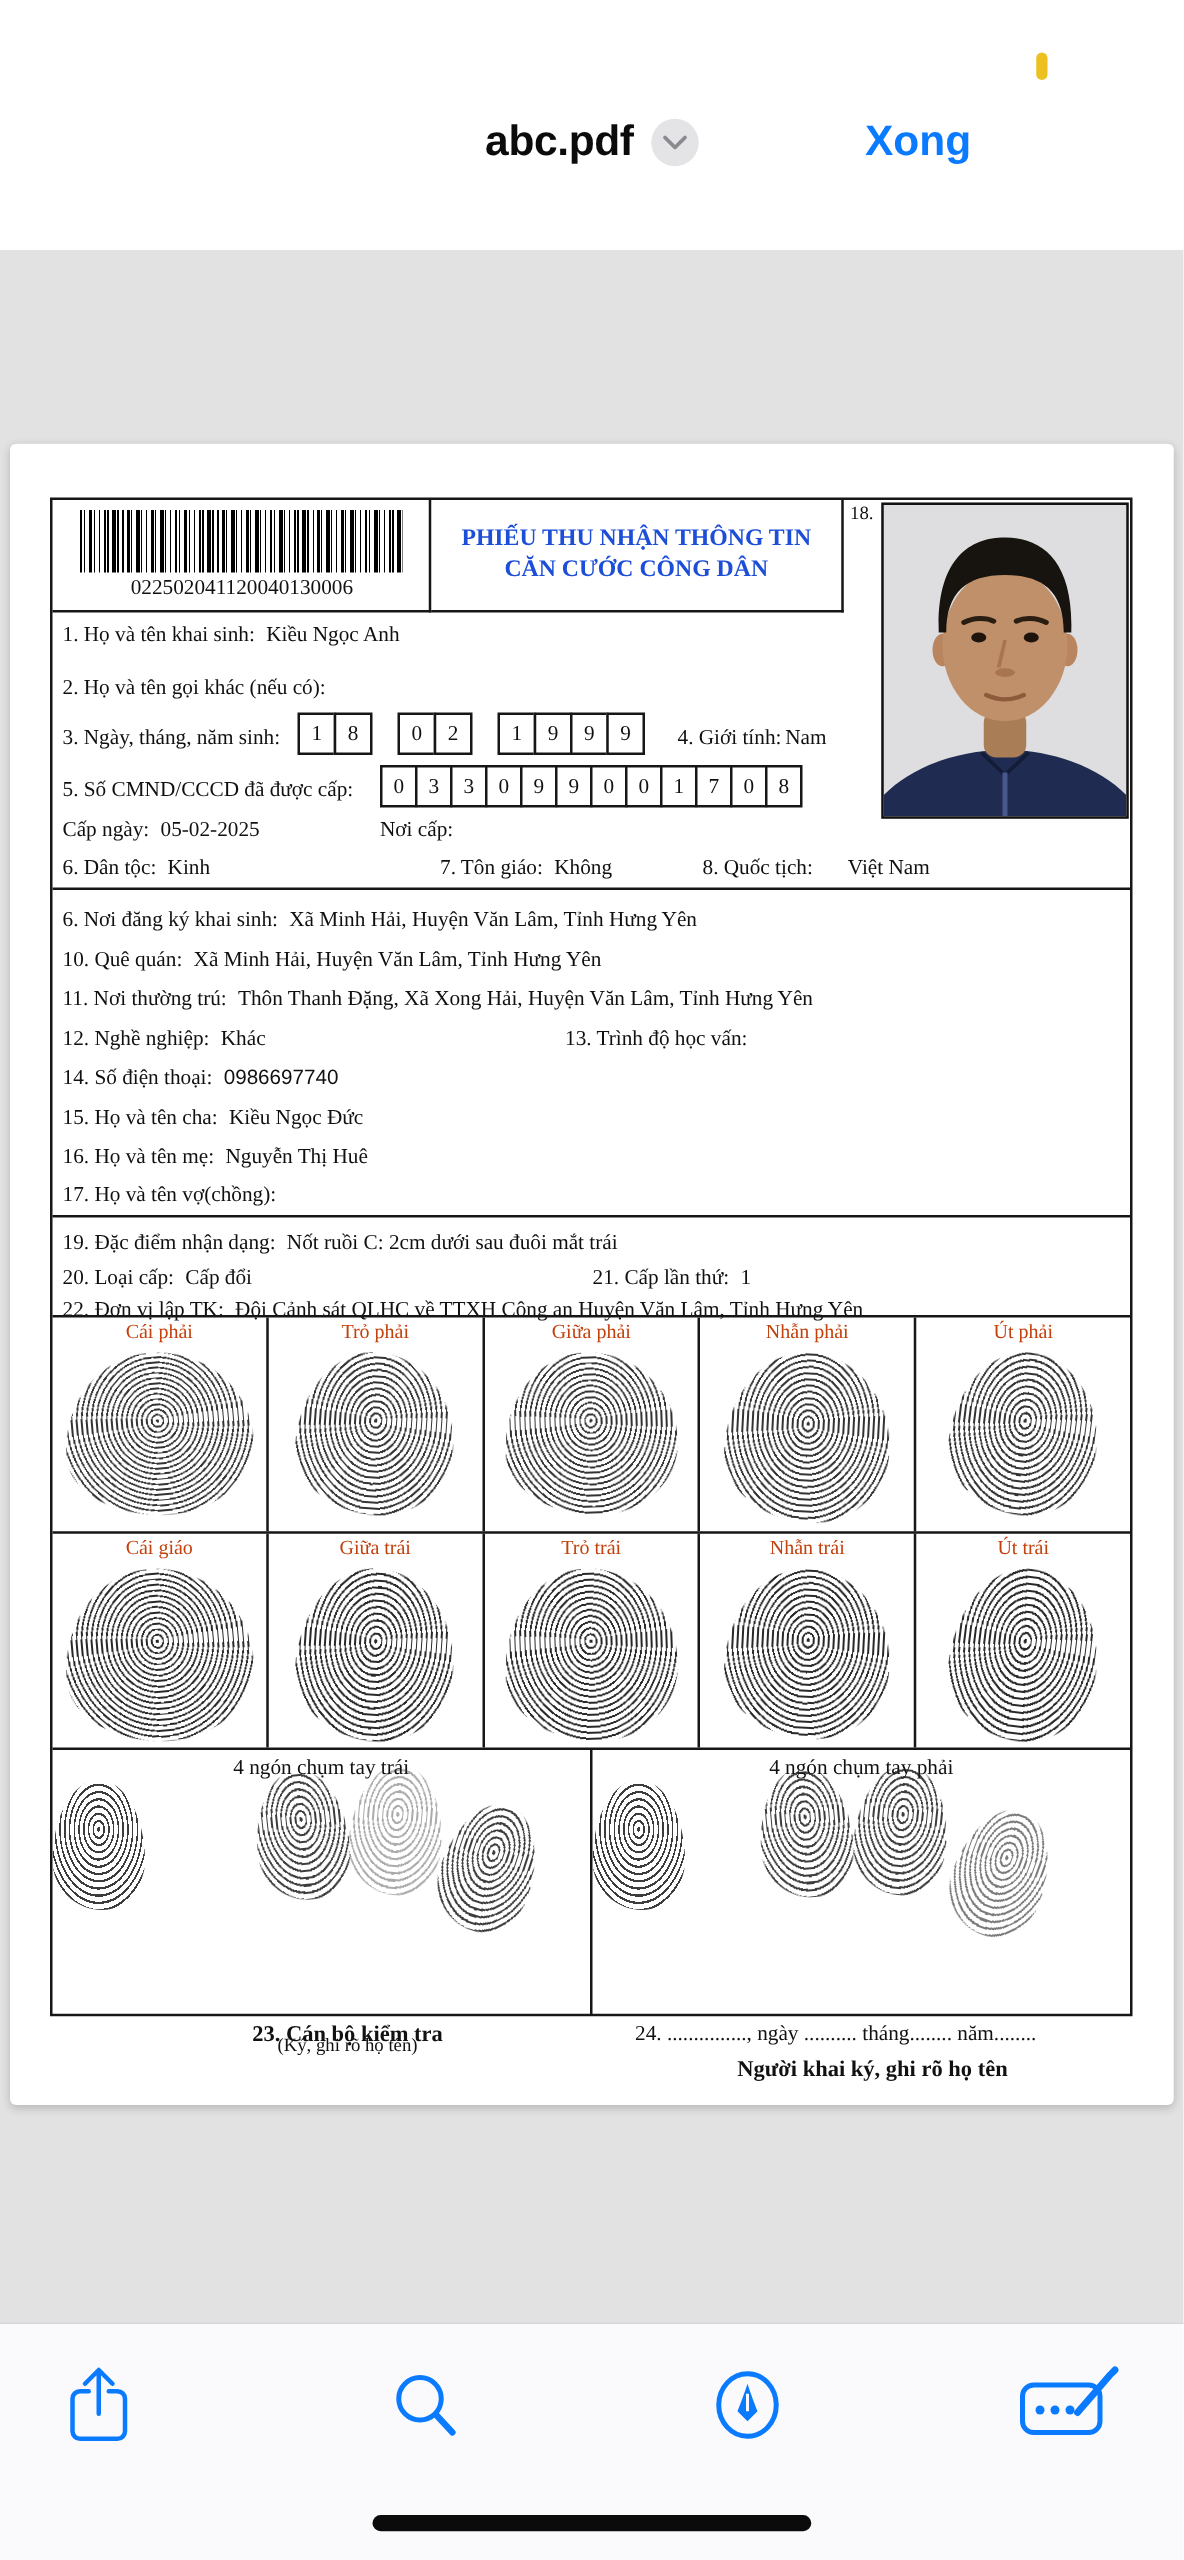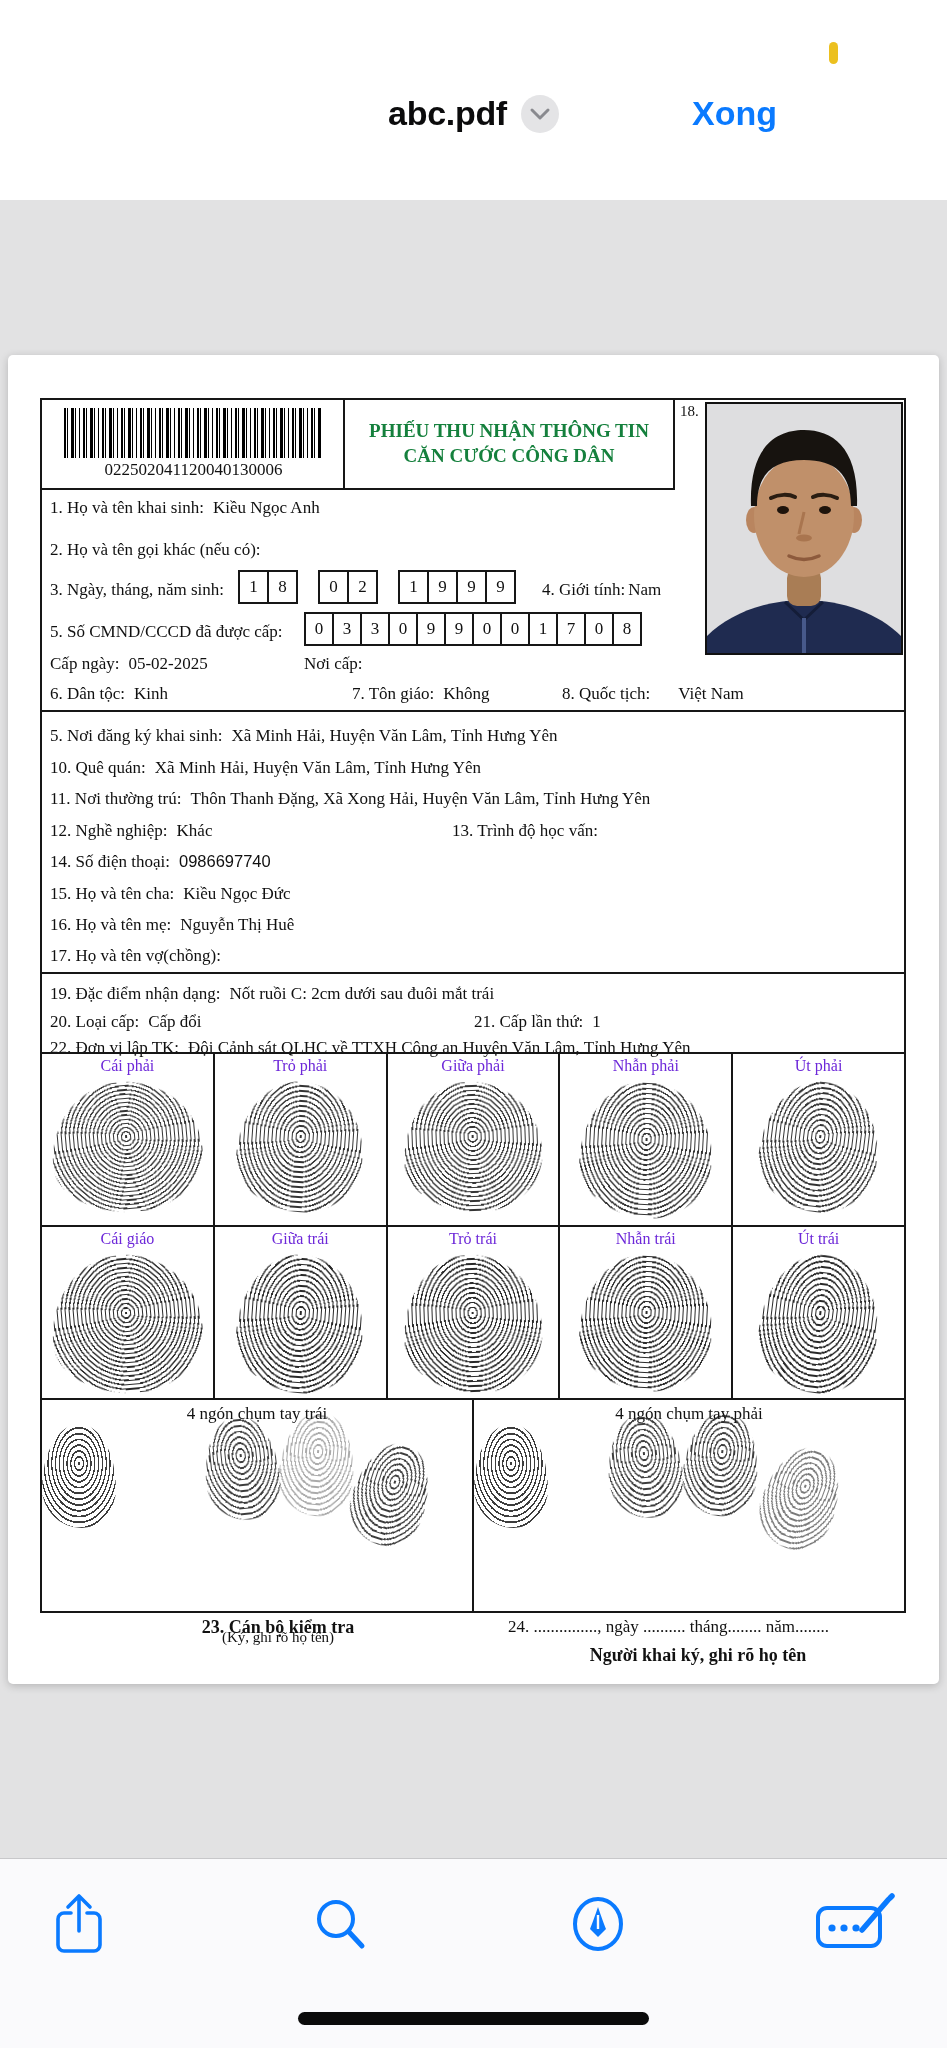--- a/index.html
+++ b/index.html
@@ -19,40 +19,40 @@
   .page{position:absolute;left:8px;top:155px;width:931px;height:1329px;background:#fff;border-radius:5px;box-shadow:0 2px 8px rgba(0,0,0,.20);}
 
   
   .form{position:absolute;left:32px;top:43px;width:866px;height:1215px;border:2px solid #161616;box-sizing:border-box;}
   .serif{font-family:"Liberation Serif","DejaVu Serif",serif;}
   .cell-barcode{position:absolute;left:0;top:0;width:303px;height:90px;border-right:2px solid #161616;border-bottom:2px solid #161616;box-sizing:border-box;}
   .barcode{position:absolute;left:22px;top:8px;width:258px;height:50px;
     background:repeating-linear-gradient(90deg,#000 0 2px,#fff 2px 3px,#000 3px 4px,#fff 4px 7px,#000 7px 10px,#fff 10px 11px,#000 11px 12px,#fff 12px 15px,#000 15px 16px,#fff 16px 19px);}
   .barcode-num{position:absolute;left:0;top:60px;width:303px;text-align:center;font-size:17px;color:#111;}
   .cell-title{position:absolute;left:303px;top:0;width:330px;height:90px;border-right:2px solid #161616;border-bottom:2px solid #161616;box-sizing:border-box;display:flex;flex-direction:column;align-items:center;justify-content:center;}
-  .form-title{font-size:19px;font-weight:700;color:#15803d;line-height:1.3;text-align:center;}
+  .form-title{font-size:19px;font-weight:700;color:#1d4ed8;line-height:1.3;text-align:center;}
   .photo-no{position:absolute;left:638px;top:3px;font-size:15px;color:#111;}
   .photo-frame{position:absolute;left:663px;top:2px;width:198px;height:253px;border:2px solid #111;box-sizing:border-box;background:#dedee0;overflow:hidden;}
 
   .line{position:absolute;font-size:17px;color:#101010;white-space:nowrap;}
   .line .val{margin-left:9px;}
   .sans{font-family:"Liberation Sans",sans-serif;font-size:16.5px;}
   .rule{position:absolute;left:0;width:862px;height:0;border-top:2px solid #161616;}
 
   .dgroup{position:absolute;display:flex;}
   .dbox{width:31px;height:34px;border:2px solid #161616;box-sizing:border-box;background:#fff;display:flex;align-items:center;justify-content:center;font-size:17px;font-family:"Liberation Serif",serif;color:#111;}
   .dbox + .dbox{margin-left:-2px;}
   .dbox12{width:30px;}
 
   
   .fp-grid{position:absolute;left:0;top:652px;width:862px;height:559px;border-top:2px solid #161616;box-sizing:border-box;}
   .fp-row{display:flex;width:862px;height:173px;border-bottom:2px solid #161616;box-sizing:border-box;}
   .fp-cell{flex:1;border-right:2px solid #161616;box-sizing:border-box;overflow:hidden;}
   .fp-cell:last-child{border-right:none;}
-  .fp-label{padding-top:3px;text-align:center;font-size:16px;color:#6d28d9;}
+  .fp-label{padding-top:3px;text-align:center;font-size:16px;color:#c2410c;}
   .fp{width:140px;height:130px;margin:7px auto 0;opacity:.9;filter:blur(.35px);
     background:repeating-radial-gradient(ellipse 58% 70% at 50% 42%,#1d1d1d 0 1.3px,rgba(255,255,255,0) 1.3px 4px);
     border-radius:48% 52% 46% 54%/60% 56% 44% 40%;}
   .fp-cell:nth-child(1) .fp{transform:rotate(-5deg);width:150px;}
   .fp-cell:nth-child(2) .fp{transform:rotate(4deg);width:126px;}
   .fp-cell:nth-child(3) .fp{transform:rotate(-2deg);width:138px;}
   .fp-cell:nth-child(4) .fp{transform:rotate(3deg);width:132px;height:136px;}
   .fp-cell:nth-child(5) .fp{transform:rotate(7deg);width:118px;}
   .fp-row2 .fp{height:138px;opacity:.95;}
 
@@ -177,21 +177,21 @@
 
         <div class="line" style="left:8px;top:254px"><span>Cấp ngày:</span><span class="val">05-02-2025</span></div>
         <div class="line" style="left:262px;top:254px"><span>Nơi cấp:</span><span class="val"></span></div>
 
         <div class="line" style="left:8px;top:284px"><span>6. Dân tộc:</span><span class="val">Kinh</span></div>
         <div class="line" style="left:310px;top:284px"><span>7. Tôn giáo:</span><span class="val">Không</span></div>
         <div class="line" style="left:520px;top:284px"><span>8. Quốc tịch:</span><span class="val" style="margin-left:28px">Việt Nam</span></div>
 
         <div class="rule" style="top:310px"></div>
 
-        <div class="line" style="left:8px;top:326px"><span>5. Nơi đăng ký khai sinh:</span><span class="val">Xã Minh Hải, Huyện Văn Lâm, Tỉnh Hưng Yên</span></div>
+        <div class="line" style="left:8px;top:326px"><span>6. Nơi đăng ký khai sinh:</span><span class="val">Xã Minh Hải, Huyện Văn Lâm, Tỉnh Hưng Yên</span></div>
         <div class="line" style="left:8px;top:358px"><span>10. Quê quán:</span><span class="val">Xã Minh Hải, Huyện Văn Lâm, Tỉnh Hưng Yên</span></div>
         <div class="line" style="left:8px;top:389px"><span>11. Nơi thường trú:</span><span class="val">Thôn Thanh Đặng, Xã Xong Hải, Huyện Văn Lâm, Tỉnh Hưng Yên</span></div>
         <div class="line" style="left:8px;top:421px"><span>12. Nghề nghiệp:</span><span class="val">Khác</span></div>
         <div class="line" style="left:410px;top:421px"><span>13. Trình độ học vấn:</span><span class="val"></span></div>
         <div class="line" style="left:8px;top:452px"><span>14. Số điện thoại:</span><span class="val sans">0986697740</span></div>
         <div class="line" style="left:8px;top:484px"><span>15. Họ và tên cha:</span><span class="val">Kiều Ngọc Đức</span></div>
         <div class="line" style="left:8px;top:515px"><span>16. Họ và tên mẹ:</span><span class="val">Nguyễn Thị Huê</span></div>
         <div class="line" style="left:8px;top:546px"><span>17. Họ và tên vợ(chồng):</span><span class="val"></span></div>
 
         <div class="rule" style="top:572px"></div>

